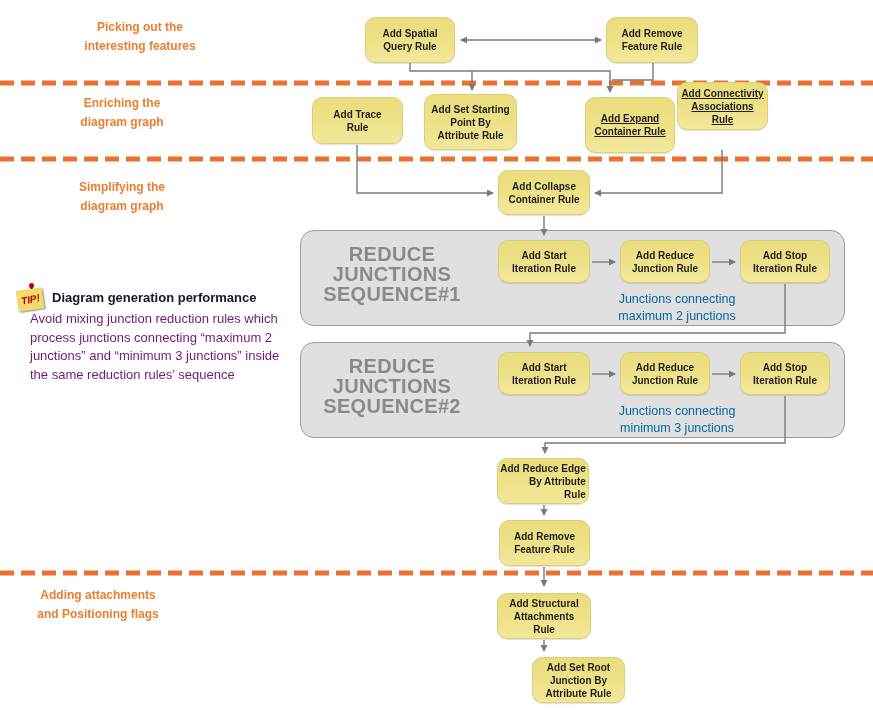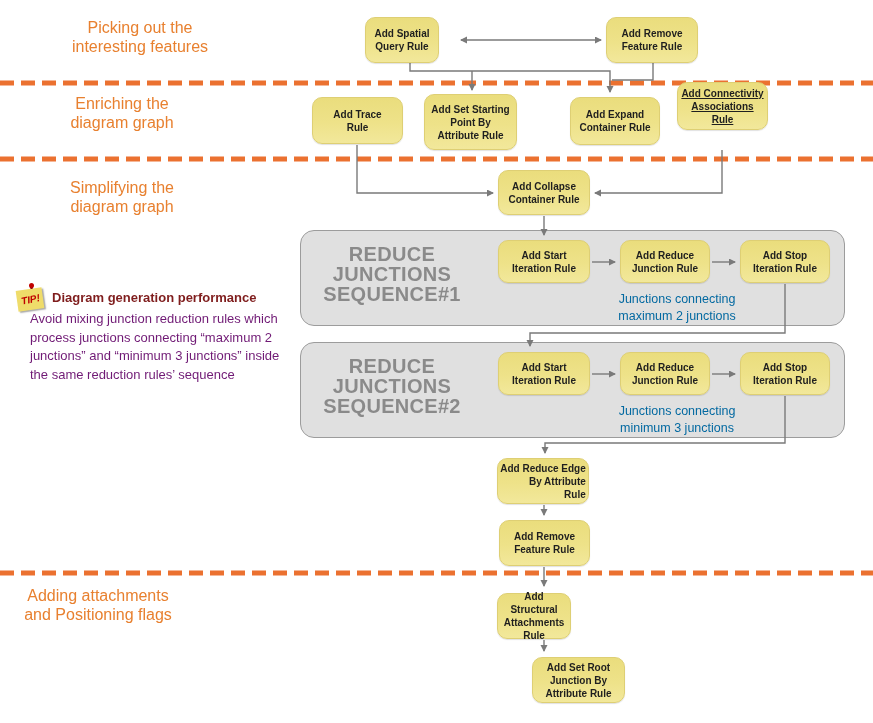--- a/index.html
+++ b/index.html
@@ -10,21 +10,21 @@
     --graybg:#E0E0E0;
     --grayborder:#9C9C9C;
     --conn:#7A7A7A;
   }
   html,body{margin:0;padding:0;}
   body{
     width:873px;height:723px;position:relative;background:#ffffff;
     font-family:"Liberation Sans", sans-serif;overflow:hidden;
   }
   .heading{
-    position:absolute;color:var(--accent);font-weight:normal;font-size:16px;
+    position:absolute;color:var(--accent);font-weight:bold;font-size:12px;
     line-height:19px;text-align:center;white-space:pre-line;
   }
   .box{
     position:absolute;background:linear-gradient(180deg,#eadd7d 0%,#eee289 55%,#f2e89b 100%);
     border:1px solid var(--boxborder);border-radius:10px;
     display:flex;align-items:center;justify-content:center;text-align:center;
     font-size:10px;font-weight:bold;color:#1F1F1F;line-height:13px;
     white-space:pre-line;padding:2px;box-sizing:border-box;z-index:10;
     box-shadow:0 1px 1px rgba(0,0,0,0.12);
   }
@@ -48,21 +48,21 @@
   }
   .tip-paper{
     position:absolute;left:1px;top:3px;width:26px;height:21px;background:#EFDC6A;
     transform:rotate(-8deg);box-shadow:1.5px 1.5px 1.5px rgba(0,0,0,0.35);
     display:flex;align-items:center;justify-content:center;
   }
   .tip-paper span{
     color:#C00000;font-size:10px;font-weight:bold;font-style:italic;transform:rotate(-4deg);
   }
   .tip-title{
-    position:absolute;left:38px;top:8px;width:246px;color:#7f1d1d;
+    position:absolute;left:38px;top:8px;width:246px;color:#0f172a;
     font-size:13px;font-weight:bold;line-height:16px;
   }
   .tip-body{
     position:absolute;left:16px;top:28px;width:268px;color:#701a75;
     font-size:13px;line-height:18.5px;
   }
   svg.layer{position:absolute;left:0;top:0;z-index:5;pointer-events:none;}
 </style>
 </head>
 <body>
@@ -125,30 +125,30 @@
     <path d="M785,284 V333 H530 V346" marker-end="url(#arr)"></path>
     <path d="M592,374 H615" marker-end="url(#arr)"></path>
     <path d="M712,374 H735" marker-end="url(#arr)"></path>
     <path d="M785,396 V443 H545 V453" marker-end="url(#arr)"></path>
     <path d="M544,505 V515" marker-end="url(#arr)"></path>
     <path d="M544,567 V586" marker-end="url(#arr)"></path>
     <path d="M544,640 V651" marker-end="url(#arr)"></path>
   </g>
 </svg>
 
-<div class="box" style="left:365px;top:17px;width:74px;height:46px;">Add Spatial
+<div class="box" style="left:365px;top:17px;width:90px;height:46px;">Add Spatial
 Query Rule</div>
 <div class="box" style="left:606px;top:17px;width:92px;height:46px;">Add Remove
 Feature Rule</div>
 <div class="box" style="left:312px;top:97px;width:91px;height:47px;">Add Trace
 Rule</div>
 <div class="box" style="left:424px;top:94px;width:93px;height:56px;">Add Set Starting
 Point By
 Attribute Rule</div>
-<div class="box" style="left:570px;top:97px;width:90px;height:48px;">Add Expand
+<div class="box" style="left:585px;top:97px;width:90px;height:56px;text-decoration:underline;">Add Expand
 Container Rule</div>
 <div class="box" style="left:677px;top:82px;width:91px;height:48px;text-decoration:underline;">Add Connectivity
 Associations
 Rule</div>
 <div class="box" style="left:498px;top:170px;width:92px;height:45px;">Add Collapse
 Container Rule</div>
 
 <div class="box" style="left:498px;top:240px;width:92px;height:43px;">Add Start
 Iteration Rule</div>
 <div class="box" style="left:620px;top:240px;width:90px;height:43px;">Add Reduce
@@ -161,18 +161,18 @@
 <div class="box" style="left:620px;top:352px;width:90px;height:43px;">Add Reduce
 Junction Rule</div>
 <div class="box" style="left:740px;top:352px;width:90px;height:43px;">Add Stop
 Iteration Rule</div>
 
 <div class="box" style="left:497px;top:458px;width:92px;height:46px;text-align:right;">Add Reduce Edge
 By Attribute
 Rule</div>
 <div class="box" style="left:499px;top:520px;width:91px;height:46px;">Add Remove
 Feature Rule</div>
-<div class="box" style="left:497px;top:593px;width:74px;height:46px;">Add Structural
+<div class="box" style="left:497px;top:593px;width:94px;height:46px;">Add Structural
 Attachments
 Rule</div>
 <div class="box" style="left:497px;top:657px;width:93px;height:46px;margin-left:35px;">Add Set Root
 Junction By
 Attribute Rule</div>
 
 </body></html>

